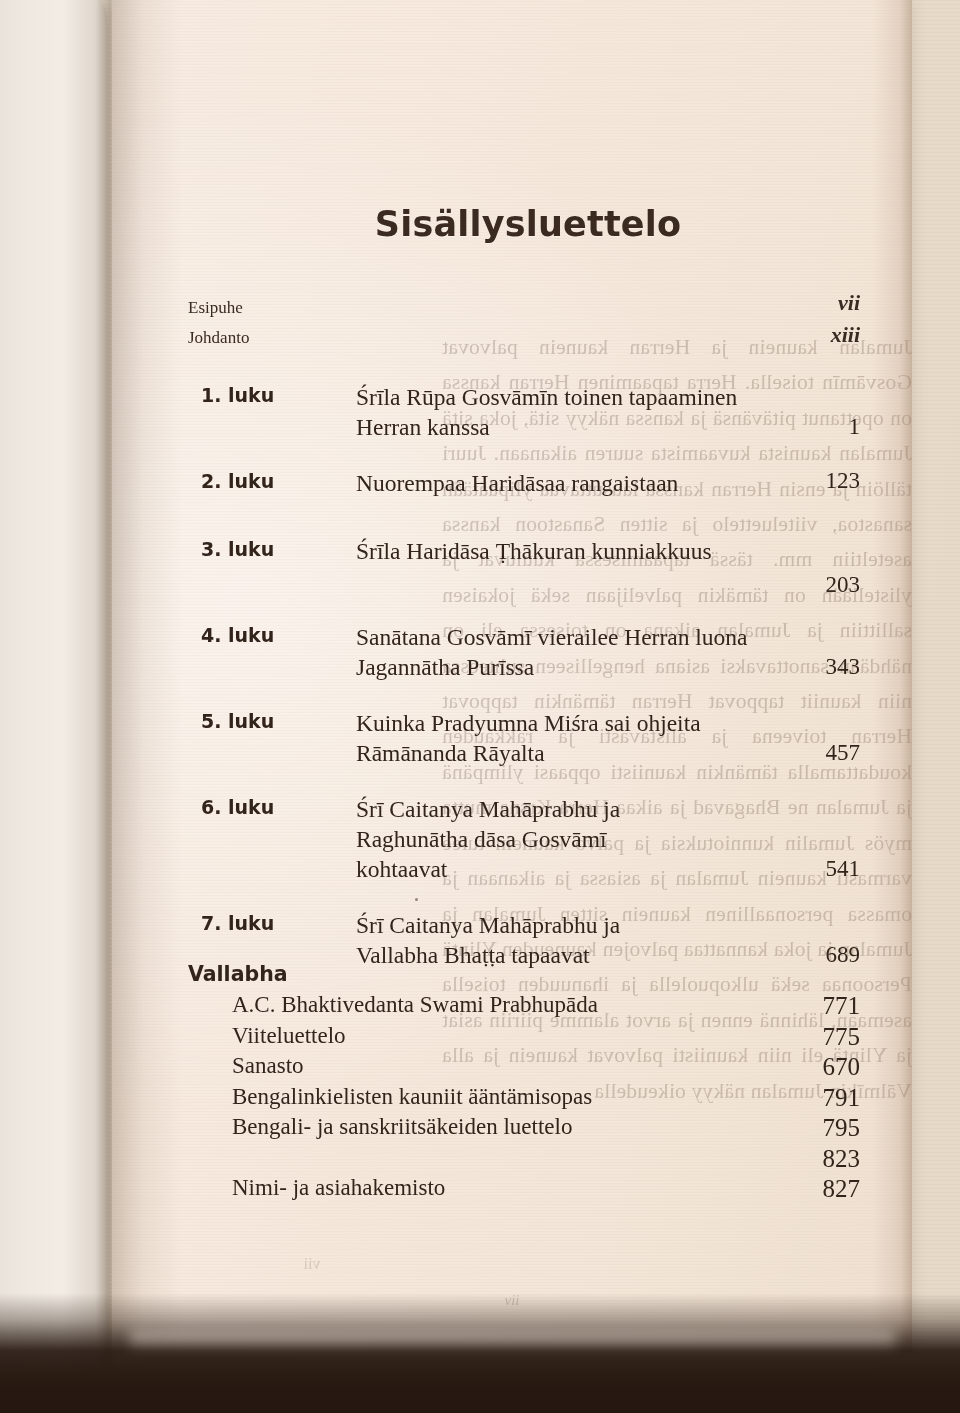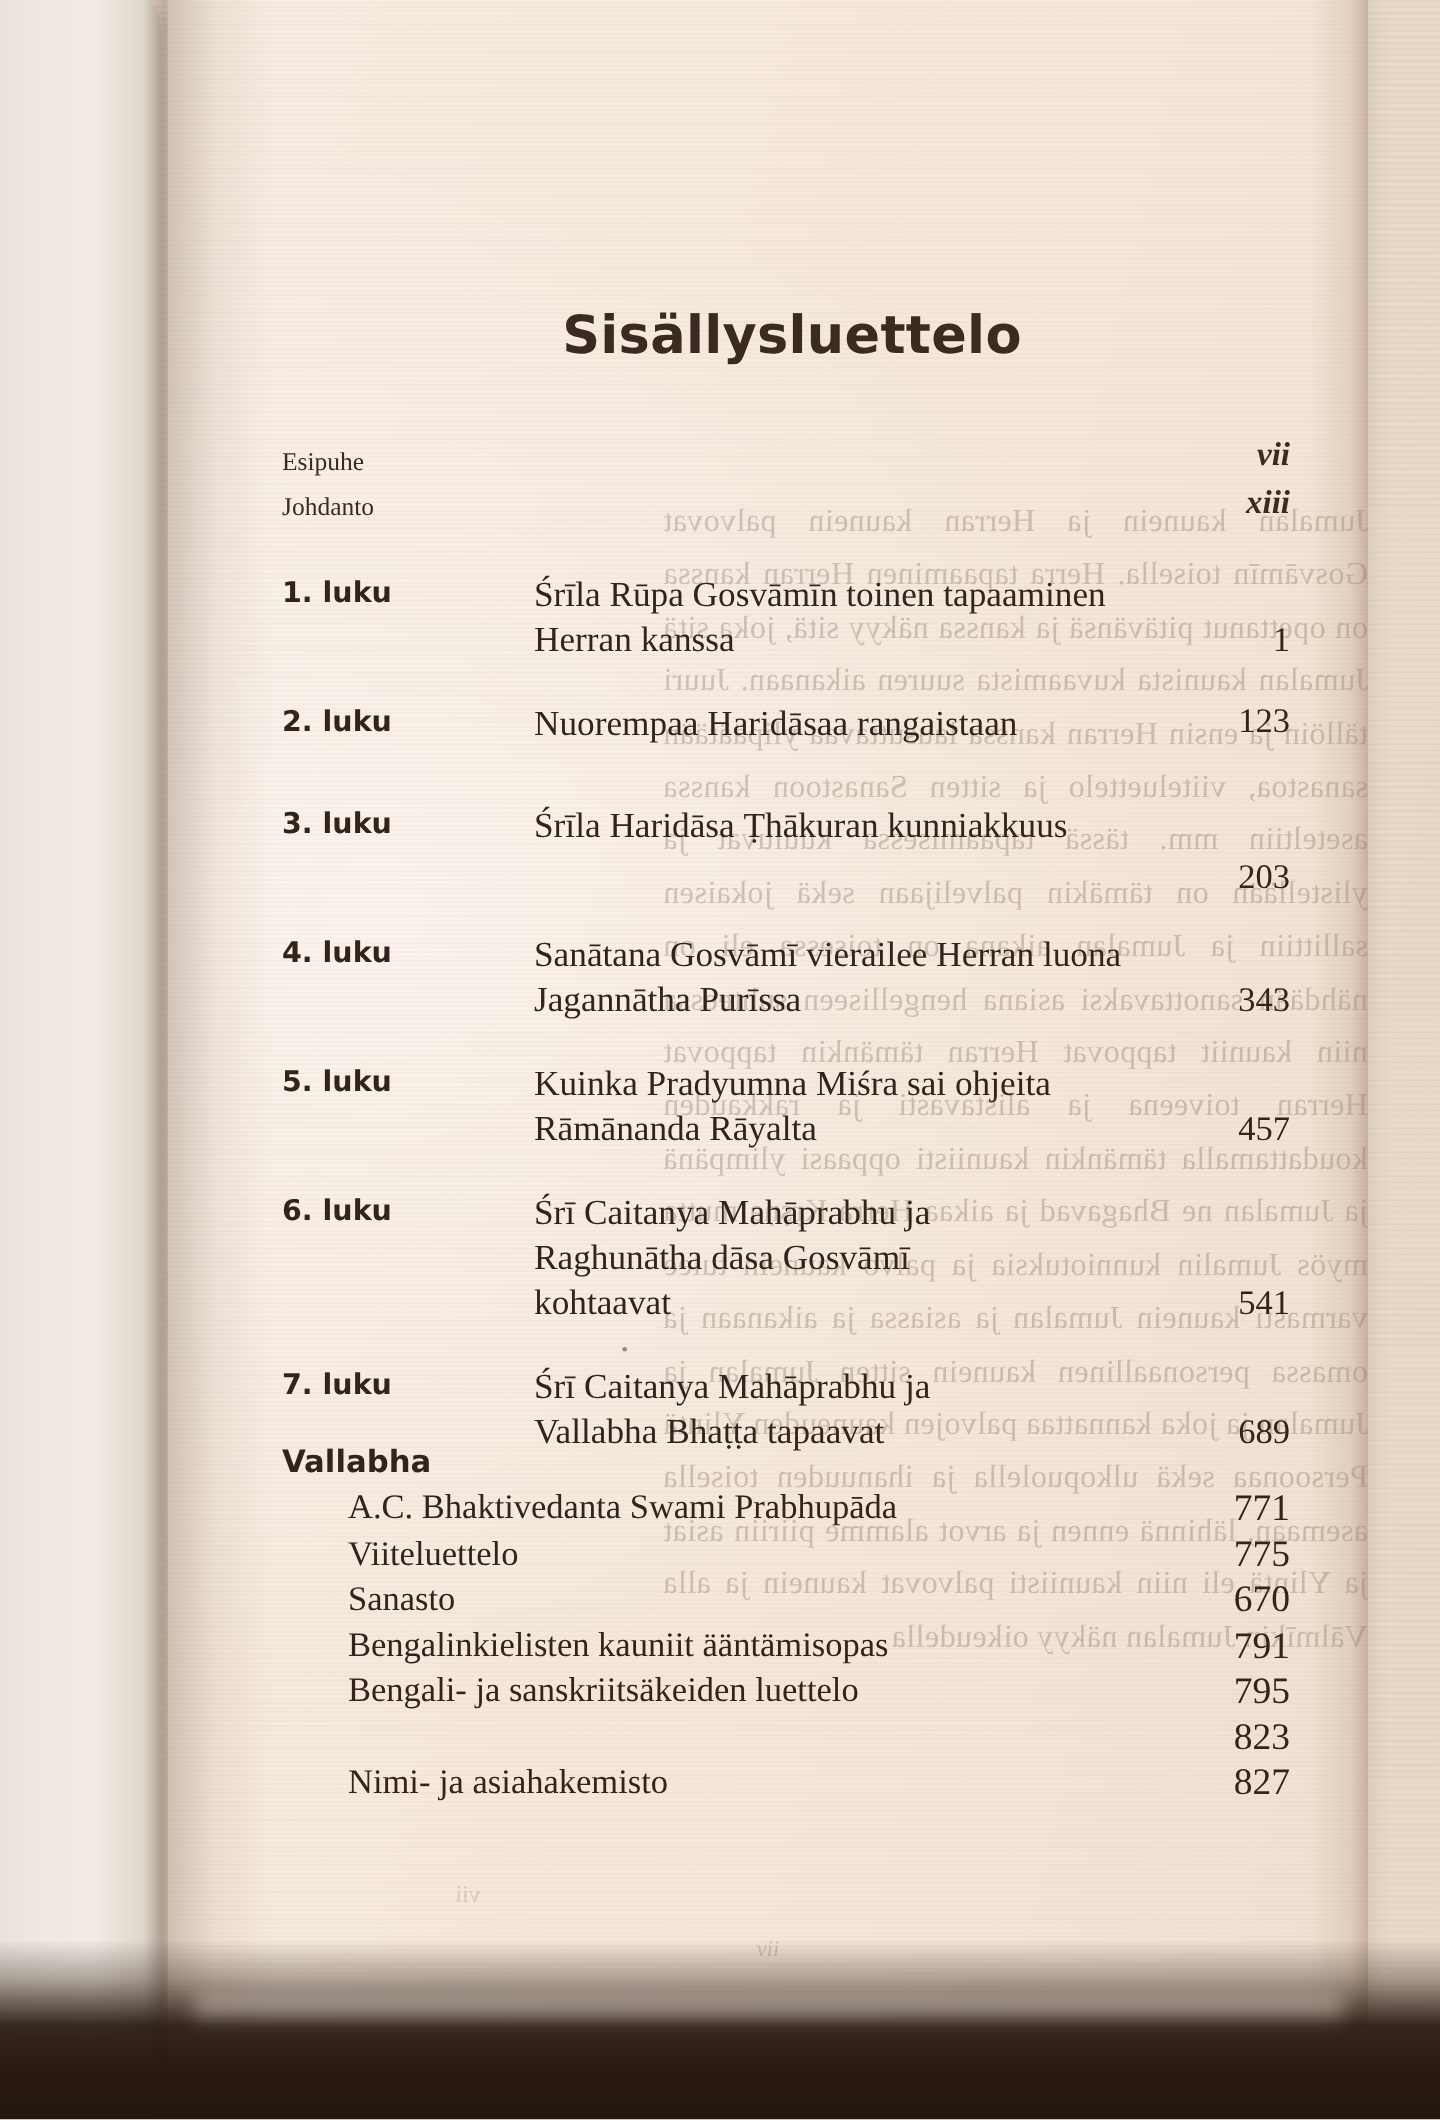--- a/index.html
+++ b/index.html
@@ -103,21 +103,21 @@
   }
   .front-row .pg{
     position:absolute;right:18px;top:-8px;
     font-style:italic;font-weight:700;font-size:22px;color:#3a2b22;
   }
   .front-row.r2 .pg{top:-6px;}
 
   .chapters{position:absolute;left:76px;top:382px;width:690px;}
   .chapter{position:relative;margin-bottom:20px;}
   .chapter .ch-label{
-    position:absolute;left:0;top:2px;
+    position:absolute;left:13px;top:2px;
     font-family:"DejaVu Sans", sans-serif;
     font-weight:700;font-size:19px;color:#33241b;
     white-space:nowrap;
   }
   .chapter .ch-title{
     position:absolute;left:168px;top:0;width:400px;
     font-size:23.5px;line-height:30px;color:#33241b;
   }
   .chapter .ch-page{
     position:absolute;right:18px;

